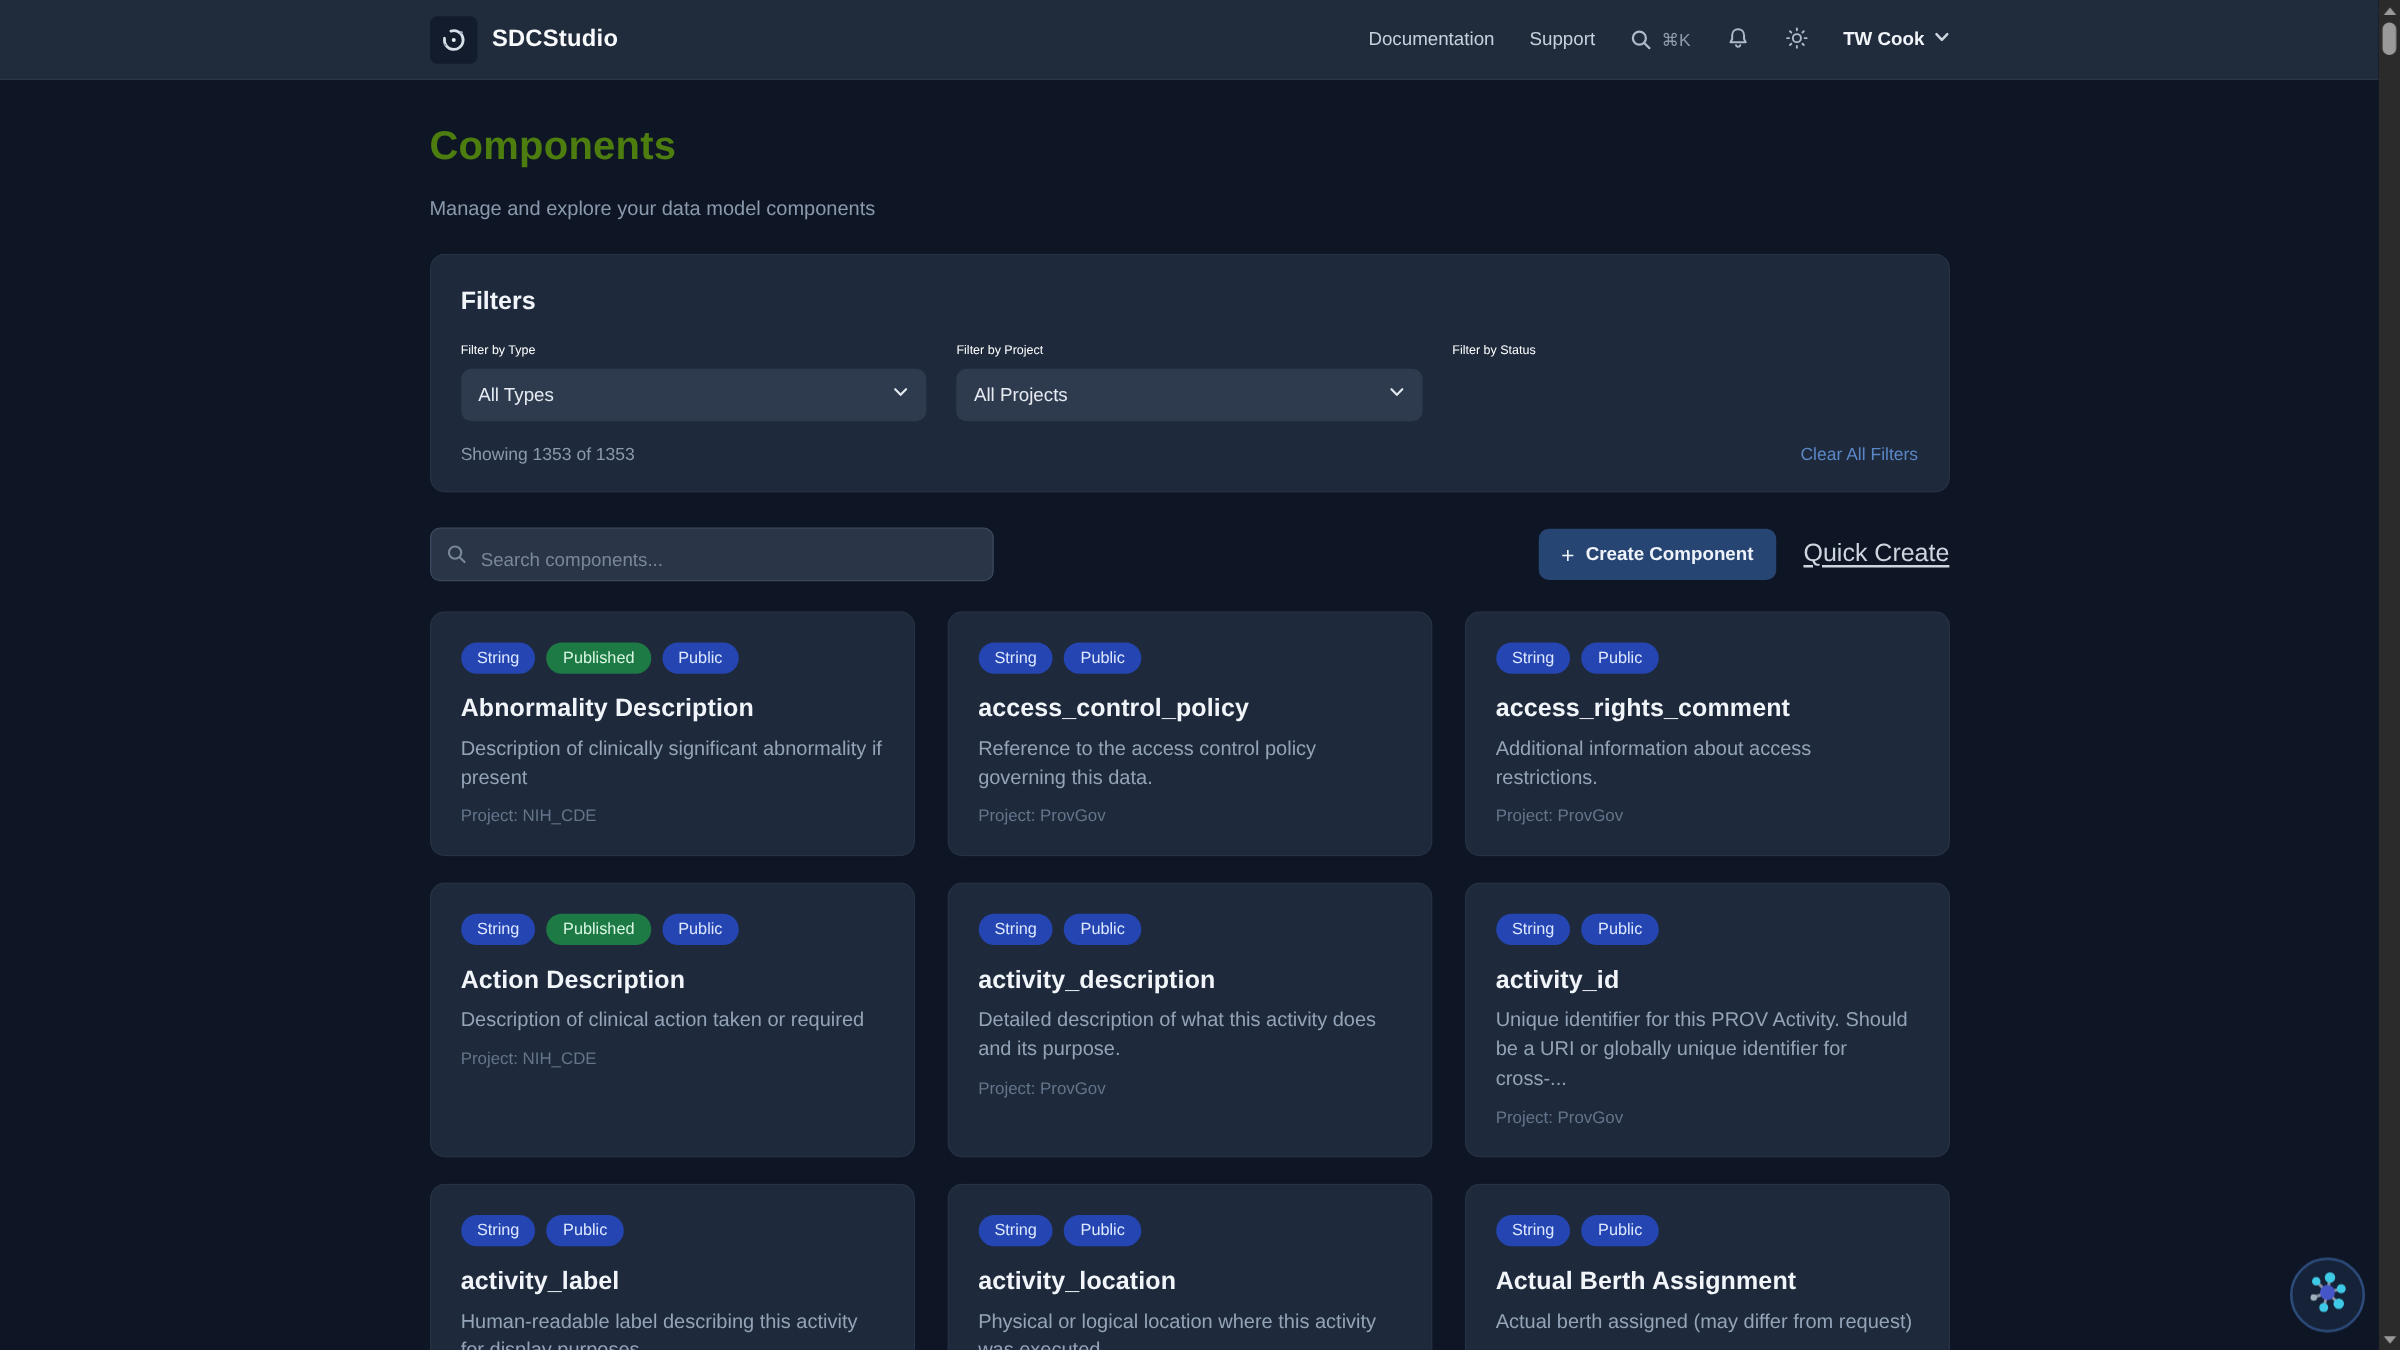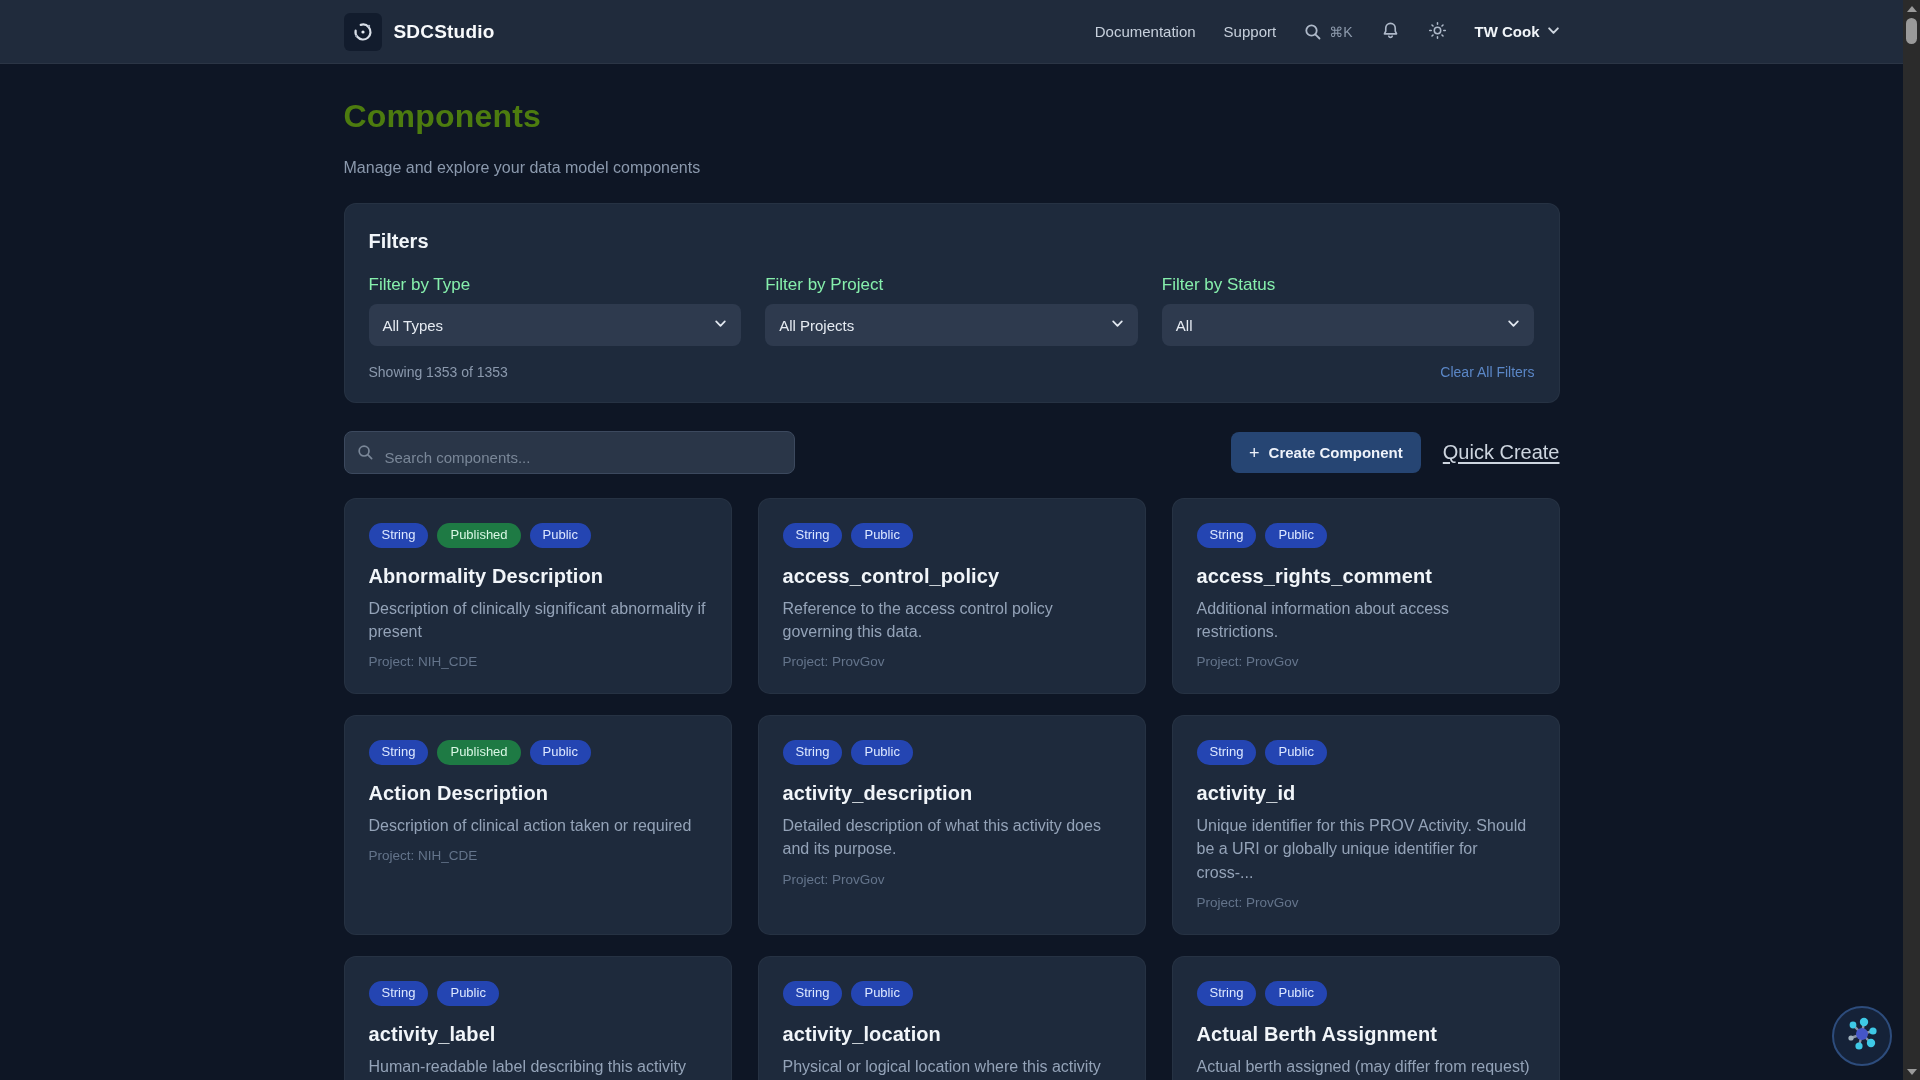--- a/index.html
+++ b/index.html
@@ -48,21 +48,21 @@
     background: #1e2a3c;
     border: 1px solid rgba(255,255,255,0.04);
     border-radius: 12px;
     padding: 26px 24px 22px 24px;
   }
   .filters-title { font-size: 20px; font-weight: 700; color: #f1f5f9; }
   .filters-grid {
     margin-top: 22px;
     display: grid; grid-template-columns: repeat(3, 1fr); gap: 24px;
   }
-  .filter-label { font-size: 17px; color: #86efac; }
+  .filter-label { font-size: 10px; color: #ffffff; }
   .select-box {
     margin-top: 9px;
     height: 42px;
     background: #2e3a4e;
     border-radius: 8px;
     display: flex; align-items: center; justify-content: space-between;
     padding: 10px 14px;
     cursor: pointer;
   }
   .select-value { font-size: 15px; color: #e6ebf2; }
@@ -268,28 +268,20 @@
               <span class="select-value">All Projects</span>
               <span>
                 <svg width="13" height="13" viewBox="0 0 12 12" fill="none" stroke="#e2e8f0" stroke-width="1.6" stroke-linecap="round" stroke-linejoin="round">
                     <polyline points="2,4 6,8.2 10,4"></polyline>
                   </svg>
               </span>
             </div>
           </div>
           <div>
             <div class="filter-label">Filter by Status</div>
-            <div class="select-box">
-              <span class="select-value">All</span>
-              <span>
-                <svg width="13" height="13" viewBox="0 0 12 12" fill="none" stroke="#e2e8f0" stroke-width="1.6" stroke-linecap="round" stroke-linejoin="round">
-                    <polyline points="2,4 6,8.2 10,4"></polyline>
-                  </svg>
-              </span>
-            </div>
           </div>
         </div>
         <div class="filters-foot">
           <span class="showing-text">Showing 1353 of 1353</span>
           <a class="clear-link">Clear All Filters</a>
         </div>
       </section>
 
       <div class="toolbar">
         <div class="search-wrap">

